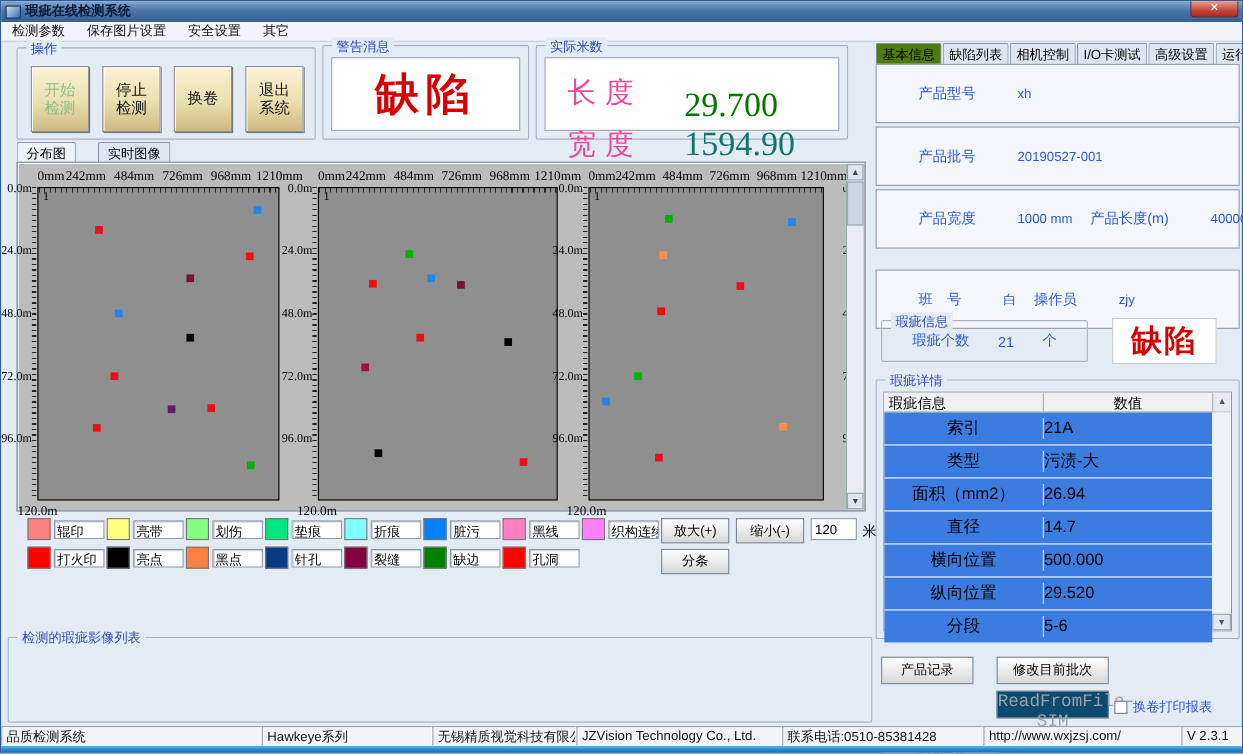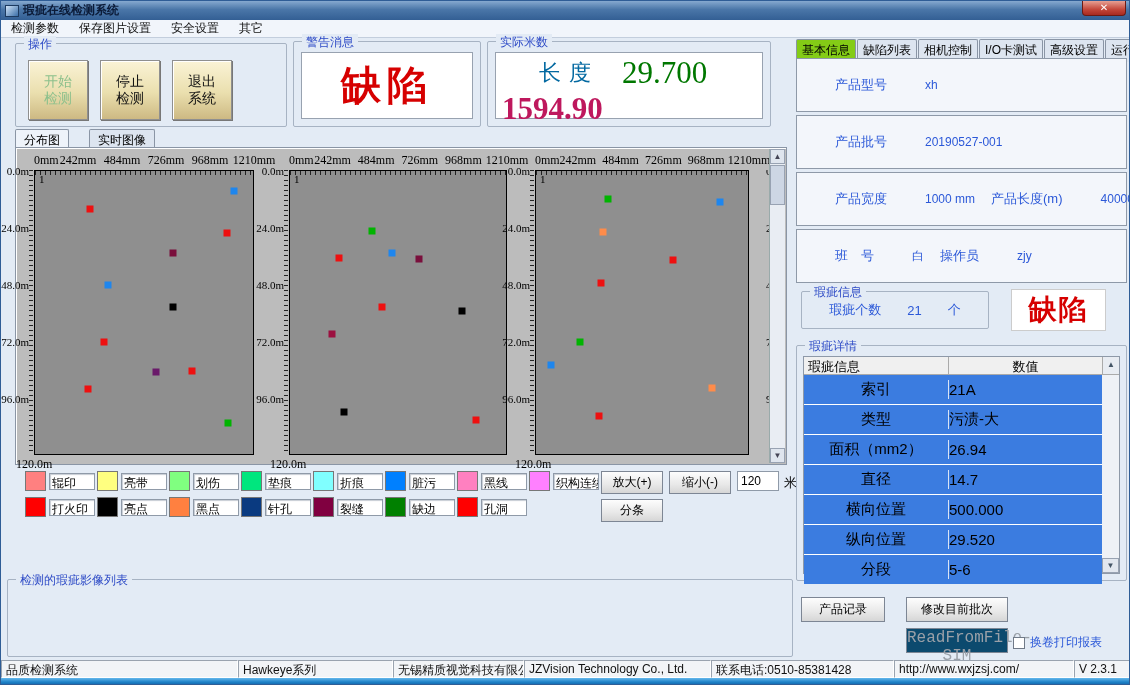--- a/index.html
+++ b/index.html
@@ -27,21 +27,21 @@
   .op-buttons { position:absolute; left:12px; top:16px; right:10px; display:flex; gap:12px; }
   .op-btn { width:60px; height:60px; background:linear-gradient(#faf3d6,#eadfae 55%,#cdb983); border:1px solid #8f8f8f;
     box-shadow:inset 1px 1px 0 #fff, 1px 1px 0 #777; font-size:14px; color:#111; white-space:pre-line; line-height:1.25;
     display:flex; align-items:center; justify-content:center; text-align:center; font-family:"Liberation Sans",sans-serif; }
   .op-btn.start { color:#8cc08c; }
 
   .white-inner { position:absolute; left:7px; top:10px; right:7px; bottom:7px; background:#fff; border:1px solid #98a2b0; }
   .warn-text { width:100%; height:100%; display:flex; align-items:center; justify-content:center; color:#d60000; font-size:40px; font-weight:bold; letter-spacing:6px; }
 
   .meters-grid { width:100%; height:100%; display:grid; grid-template-columns:120px 1fr; grid-template-rows:1fr 1fr; align-items:center; padding:2px 6px; }
-  .meter-label { color:#0369a1; font-size:22px; letter-spacing:8px; padding-left:14px;text-align:center; }
+  .meter-label { color:#ec4899; font-size:26px; letter-spacing:8px; padding-left:14px; }
   .meter-value { font-family:"Liberation Serif", serif; font-size:31px; }
 
   
   .plot-tabs { position:absolute; left:14px; top:128px; display:flex; font-size:12px; }
   .ptab { padding:2px 8px 3px; border:1px solid #8a95a5; border-bottom:none; background:#dde5f0; margin-right:20px; border-radius:2px 2px 0 0; }
   .ptab.active { background:#eef3fa; font-weight:normal; position:relative; top:0px; }
 
   
   .plot-panel { position:absolute; left:14px; top:146px; width:772px; height:318px; background:#bcbcbc;
     border:1px solid #8a95a5; box-shadow:inset 1px 1px 0 #fff; }
@@ -77,21 +77,21 @@
     text-align:center; font-family:"Liberation Sans",sans-serif; }
   .zoom-ctrls { position:absolute; left:600px; top:470px; width:186px; }
   .zc-btn { position:absolute; width:62px; height:23px; }
   .zc-input { position:absolute; left:136px; top:0; width:42px; height:20px; background:#fff; border:1px solid #8f9aa8; font-size:12px; padding:2px 3px; }
   .zc-unit { position:absolute; left:183px; top:3px; font-size:13px; }
   .thumb { width:62px; height:57px; border:1px solid #777; position:relative; overflow:hidden; flex:none; }
 
   
   .rtabs { position:absolute; left:795px; top:38px; width:332px; display:flex; font-size:12px; }
   .rtab { padding:2px 5px 3px; border:1px solid #8a95a5; border-bottom:none; background:#dde5f0; margin-right:1px; white-space:nowrap; border-radius:2px 2px 0 0; }
-  .rtab.active { background:#84cc16; }
+  .rtab.active { background:#4d7c0f; }
 
   .info-row { position:absolute; left:795px; width:331px; background:#f3f6fb; border:1px solid #8e99a8; display:flex; align-items:center; }
   .info-cell { display:flex; align-items:center; }
   .ilabel { color:#2b58d8; font-size:13px; white-space:pre; }
   .ivalue { color:#2b58d8; font-size:12px; white-space:pre; }
 
   .count-line { display:flex; align-items:center; justify-content:center; gap:26px; height:100%; color:#2b58d8; font-size:13px; }
   .alert-box { position:absolute; left:1010px; top:288px; width:95px; height:42px; background:#fff; border:1px solid #ccc;
     display:flex; align-items:center; justify-content:center; color:#d60000; font-size:28px; font-weight:bold; letter-spacing:2px; }
 
@@ -134,39 +134,41 @@
     <span class="menu-item">其它</span>
   </div>
 
 <div class="group" style="left:14px; top:42px; width:272px; height:84px;">
   <span class="glabel">操作</span>
   <div class="op-buttons">
       <button class="op-btn start">开始
 检测</button>
       <button class="op-btn">停止
 检测</button>
+      <button class="op-btn">换卷</button>
       <button class="op-btn">退出
 系统</button>
     </div>
 </div>
 
 <div class="group" style="left:292px; top:40px; width:188px; height:86px;">
   <span class="glabel">警告消息</span>
   <div class="white-inner">
     <div class="warn-text">缺陷</div>
   </div>
 </div>
 
 <div class="group" style="left:486px; top:40px; width:284px; height:86px;">
   <span class="glabel">实际米数</span>
   <div class="white-inner">
     <div class="meters-grid">
         <div class="meter-label">长度</div>
-        <div class="meter-value" style="color: rgb(0, 119, 0);">29.700</div>
-        <div class="meter-value" style="color: #be185d; font-weight: bold;">1594.90</div>
+        <div class="meter-value" style="color: rgb(0, 119, 0); margin-top: 22px;">29.700</div>
+        <div class="meter-label">宽度</div>
+        <div class="meter-value" style="color: #0f766e;">1594.90</div>
       </div>
   </div>
 </div>
 
 <div class="plot-tabs">
     <span class="ptab active">分布图</span>
     <span class="ptab">实时图像</span>
   </div>
 
 <div class="plot-panel">
@@ -388,21 +390,21 @@
     <div class="info-row" style="top: 171px; height: 54px;">
       <div class="info-cell" style="padding-left: 38px;">
         <span class="ilabel">产品宽度</span>
         <span class="ivalue" style="padding-left: 38px;">1000 mm</span>
       </div>
       <div class="info-cell" style="padding-left: 16px;">
         <span class="ilabel">产品长度(m)</span>
         <span class="ivalue" style="padding-left: 38px;">40000</span>
       </div>
     </div>
-    <div class="info-row" style="top: 228px; height: 54px;">
+    <div class="info-row" style="top: 244px; height: 54px;">
       <div class="info-cell" style="padding-left: 38px;">
         <span class="ilabel">班　号</span>
         <span class="ivalue" style="padding-left: 38px;">白</span>
       </div>
       <div class="info-cell" style="padding-left: 16px;">
         <span class="ilabel">操作员</span>
         <span class="ivalue" style="padding-left: 38px;">zjy</span>
       </div>
     </div>
   </div>

